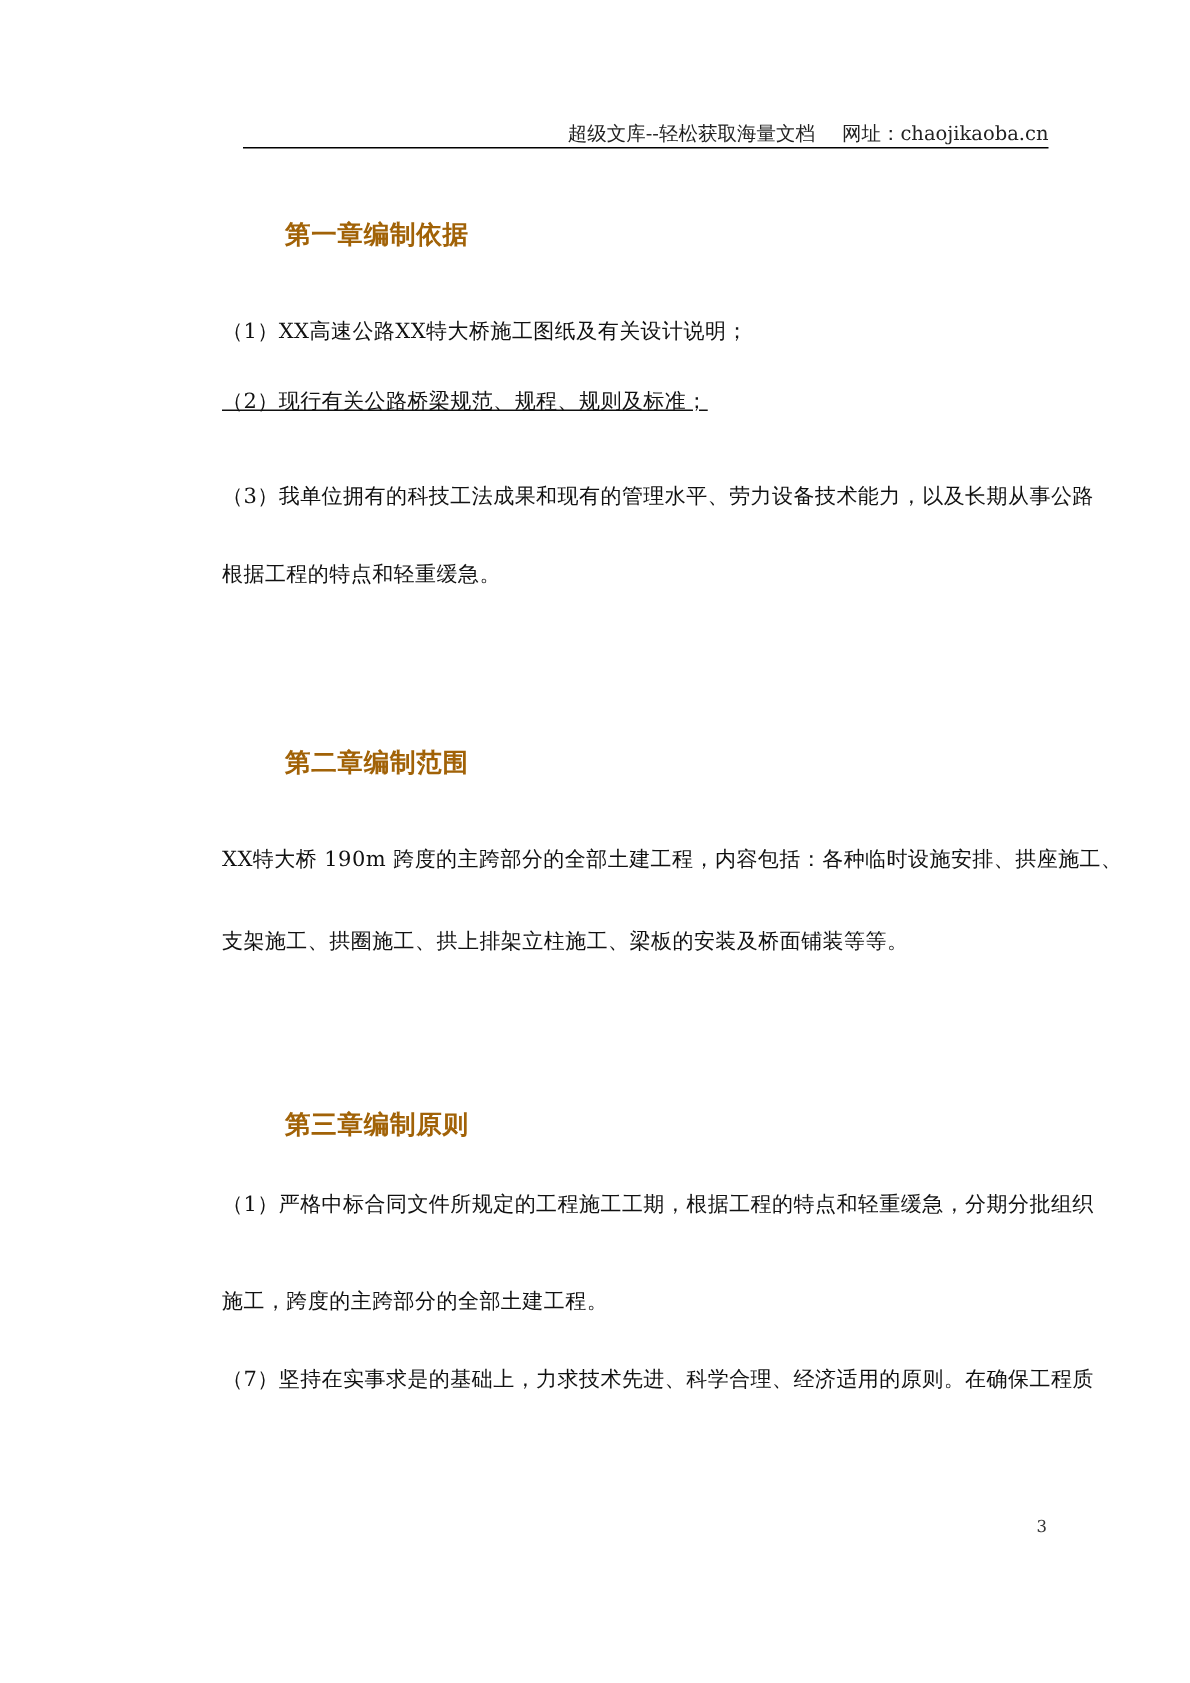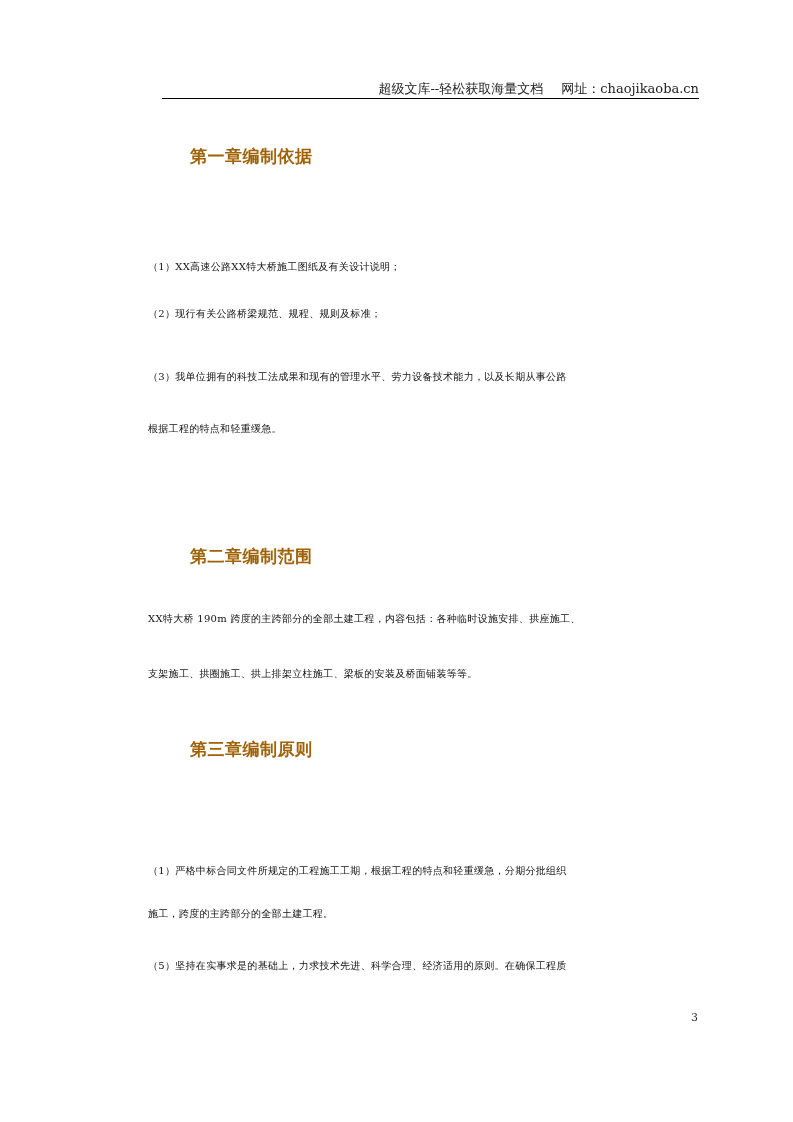--- a/index.html
+++ b/index.html
@@ -4,40 +4,40 @@
 <style>
   html, body { margin: 0; padding: 0; background: #ffffff; }
   body { width: 793px; height: 1122px; position: relative; overflow: hidden;
          font-family: "DejaVu Serif", "Liberation Serif", serif; color: #111; }
   .header { position: absolute; left: 162px; top: 78px; width: 537px; height: 20px;
             border-bottom: 1.5px solid #000; }
   .header-text { position: absolute; right: 0; top: 2px; font-size: 13px; color: #222; white-space: nowrap; }
   .header-text .gap { display: inline-block; width: 18px; }
   .h { position: absolute; left: 190px; font-family: "DejaVu Sans", "Liberation Sans", sans-serif;
        font-size: 17px; font-weight: bold; color: #a16207; letter-spacing: 0.5px; white-space: nowrap; }
-  .p { position: absolute; left: 148px; font-size: 10px; color: #111; white-space: nowrap; letter-spacing: 0.3px; margin-top: 48px; }
+  .p { position: absolute; left: 148px; font-size: 14px; color: #111; white-space: nowrap; letter-spacing: 0.3px; }
   .page-num { position: absolute; left: 691px; top: 1011px; font-size: 11px; color: #333; }
 </style>
 </head>
 <body>
 
 <div class="header">
   <div class="header-text">
     <span>超级文库--轻松获取海量文档</span><span class="gap"></span><span>网址：chaojikaoba.cn</span>
   </div>
 </div>
 
 <div class="h" style="top:145px;">第一章编制依据</div>
 <div class="p" style="top:212px;">（1）XX高速公路XX特大桥施工图纸及有关设计说明；</div>
-<div class="p" style="top:259px;">（2）现行有关公路桥梁规范、规程、规则及标准；</div>
+<div class="p" style="top:259px;text-decoration:underline;">（2）现行有关公路桥梁规范、规程、规则及标准；</div>
 <div class="p" style="top:322px;">（3）我单位拥有的科技工法成果和现有的管理水平、劳力设备技术能力，以及长期从事公路</div>
 <div class="p" style="top:374px;">根据工程的特点和轻重缓急。</div>
 
-<div class="h" style="top:497px;margin-top:48px;">第二章编制范围</div>
+<div class="h" style="top:497px;">第二章编制范围</div>
 <div class="p" style="top:564px;">XX特大桥 190m 跨度的主跨部分的全部土建工程，内容包括：各种临时设施安排、拱座施工、</div>
 <div class="p" style="top:619px;">支架施工、拱圈施工、拱上排架立柱施工、梁板的安装及桥面铺装等等。</div>
 
 <div class="h" style="top:738px;">第三章编制原则</div>
-<div class="p" style="top:816px;">（1）严格中标合同文件所规定的工程施工工期，根据工程的特点和轻重缓急，分期分批组织</div>
+<div class="p" style="top:794px;">（1）严格中标合同文件所规定的工程施工工期，根据工程的特点和轻重缓急，分期分批组织</div>
 <div class="p" style="top:859px;">施工，跨度的主跨部分的全部土建工程。</div>
-<div class="p" style="top:911px;">（5）坚持在实事求是的基础上，力求技术先进、科学合理、经济适用的原则。在确保工程质</div>
+<div class="p" style="top:911px;">（7）坚持在实事求是的基础上，力求技术先进、科学合理、经济适用的原则。在确保工程质</div>
 
 <div class="page-num">3</div>
 
 </body></html>

